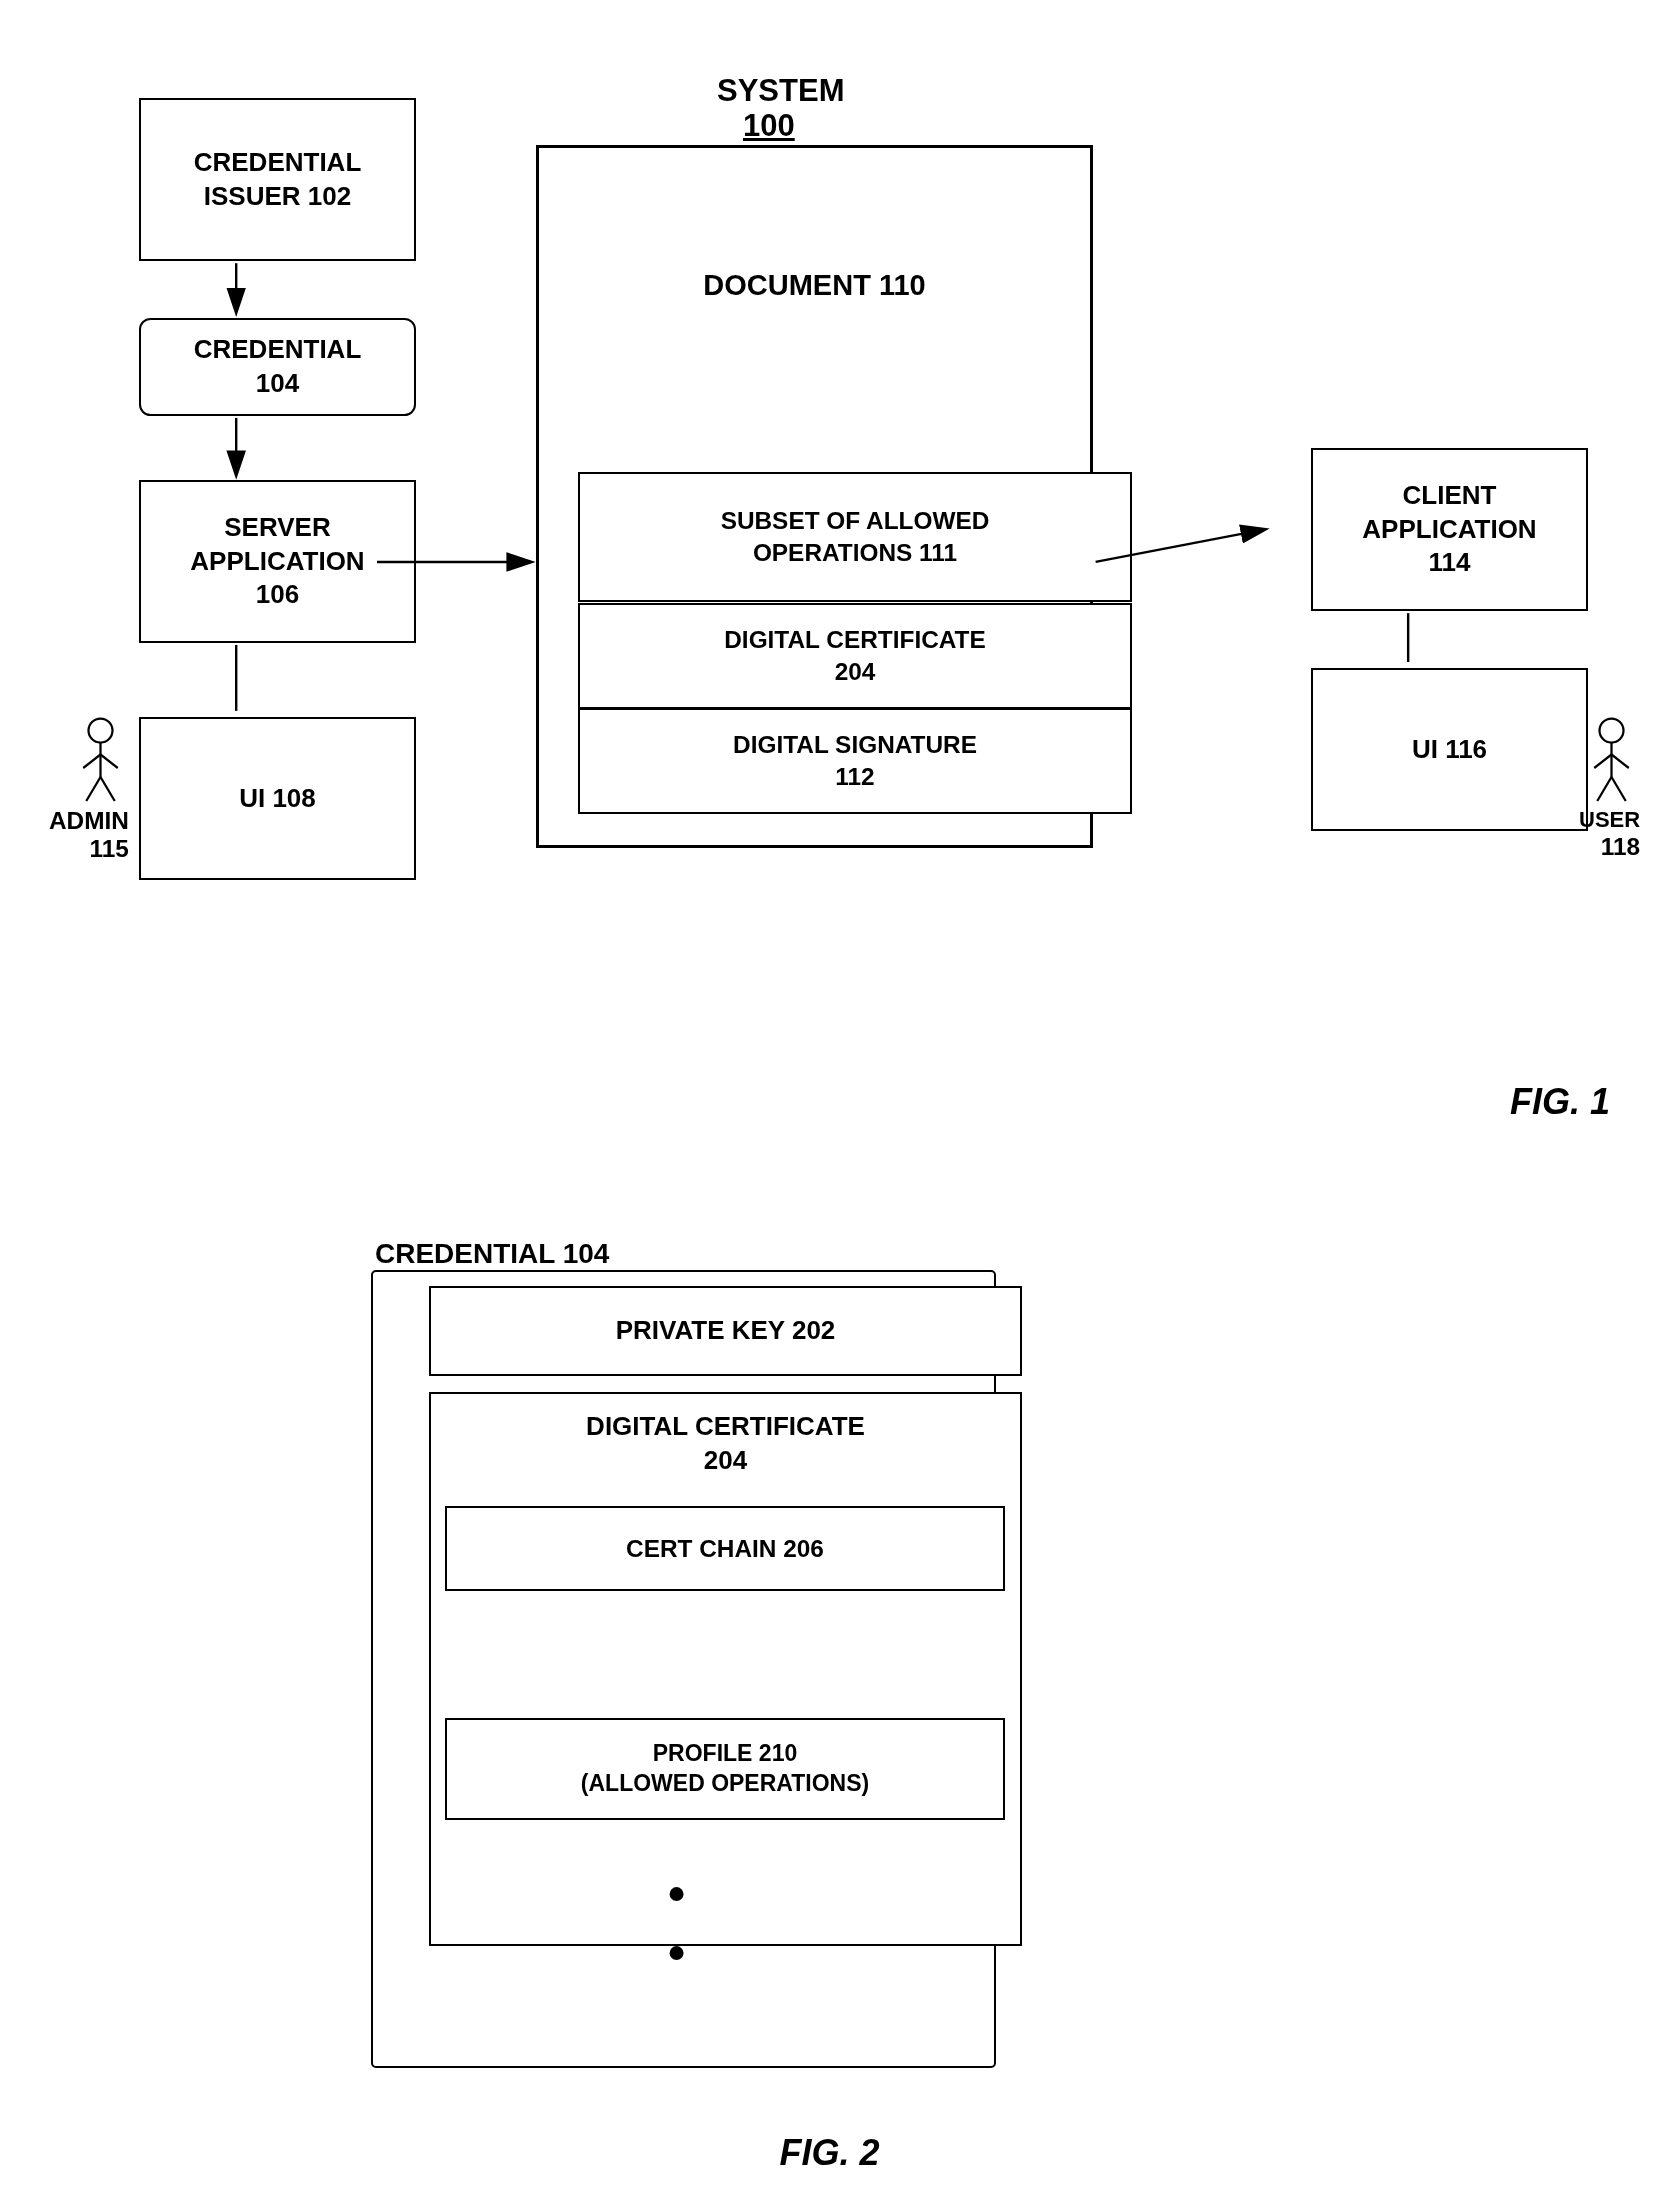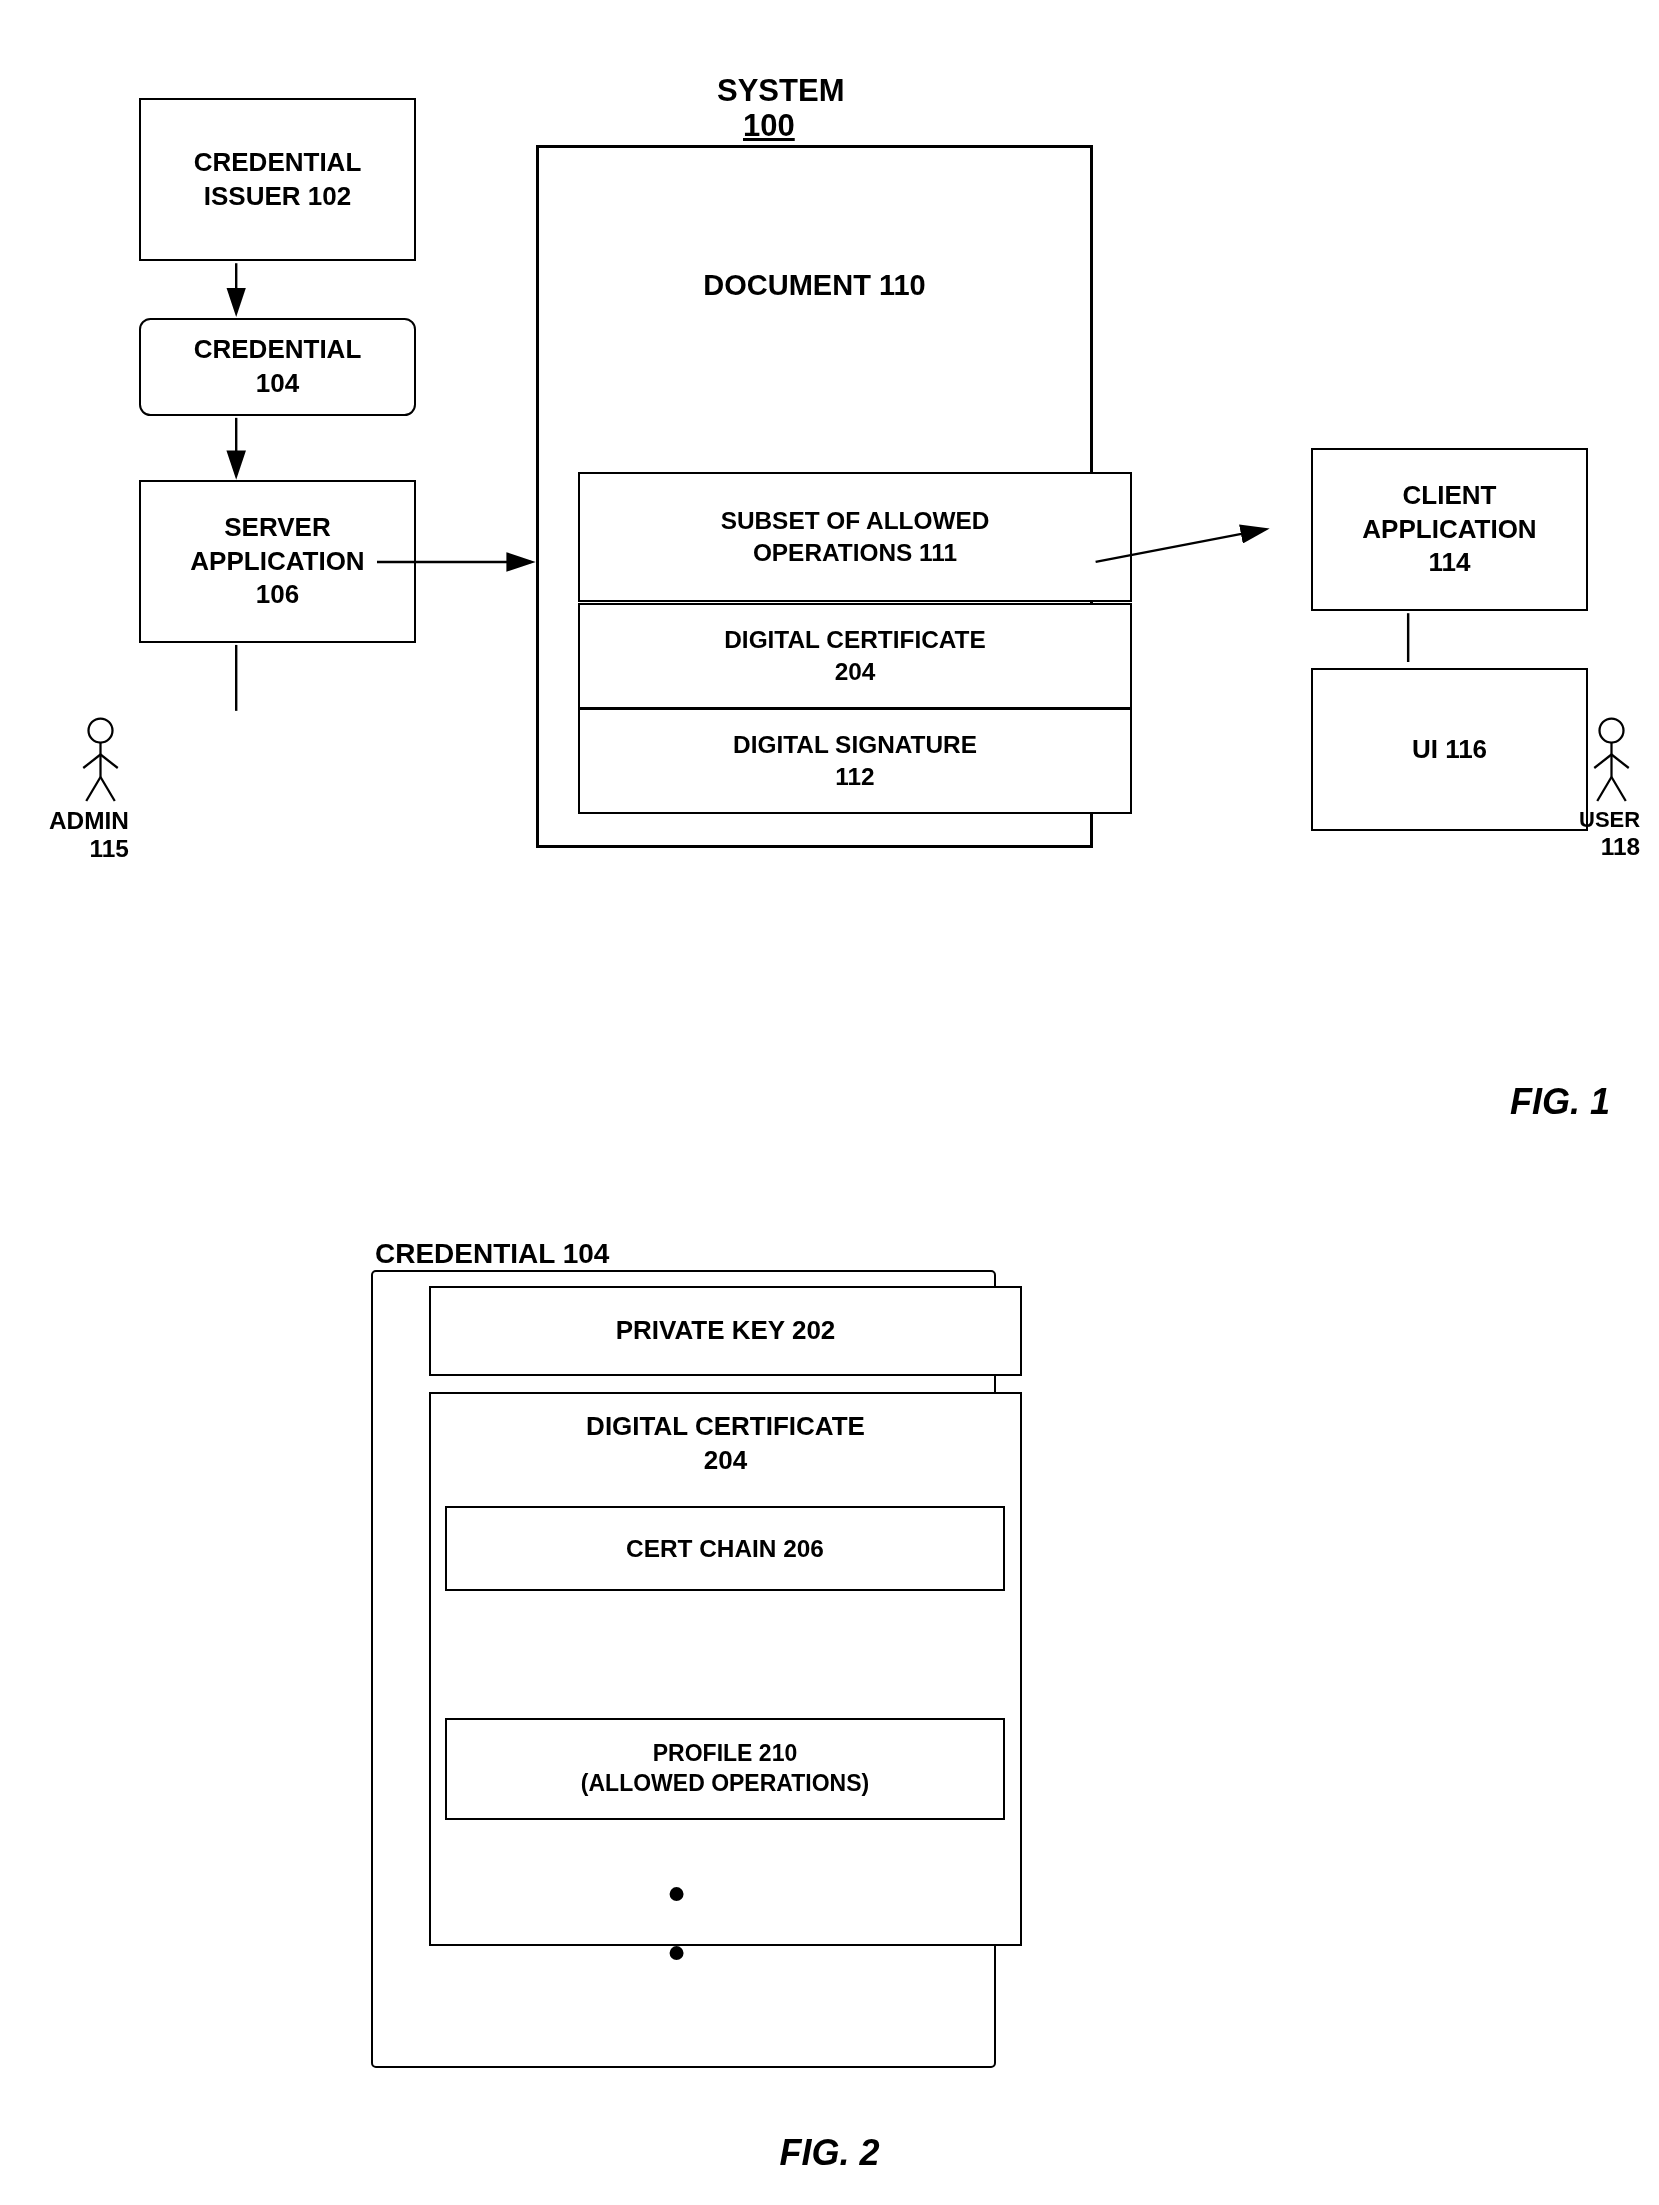--- a/index.html
+++ b/index.html
@@ -163,20 +163,23 @@
     </div>
 
     <div class="box box-rounded credential-104">
       <span>CREDENTIAL<br>104</span>
     </div>
 
     <div class="box server-app">
       <span>SERVER<br>APPLICATION<br>106</span>
     </div>
 
+    <div class="box ui-108">
+      <span>UI  108</span>
+    </div>
 
     <div style="position:absolute; left:487px; top:96px; width:557px; height:703px; border:3.3px solid #000;"></div>
 
     <div style="position:absolute; left:505px; top:130px; width:521px; height:212px; display:flex; align-items:center; justify-content:center;">
       <span style="font-size:29px; font-weight:bold;">DOCUMENT 110</span>
     </div>
 
     <div class="box subset-ops">
       <span>SUBSET OF ALLOWED<br>OPERATIONS 111</span>
     </div>

